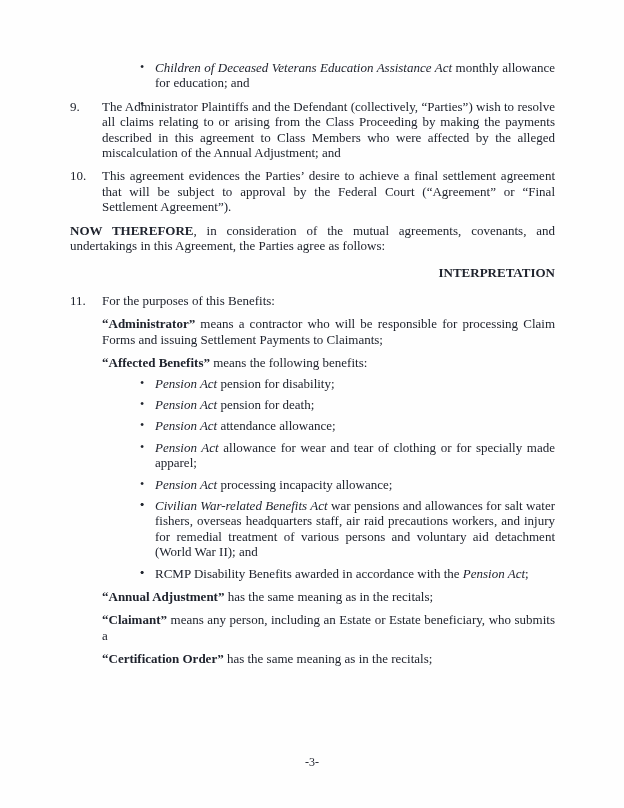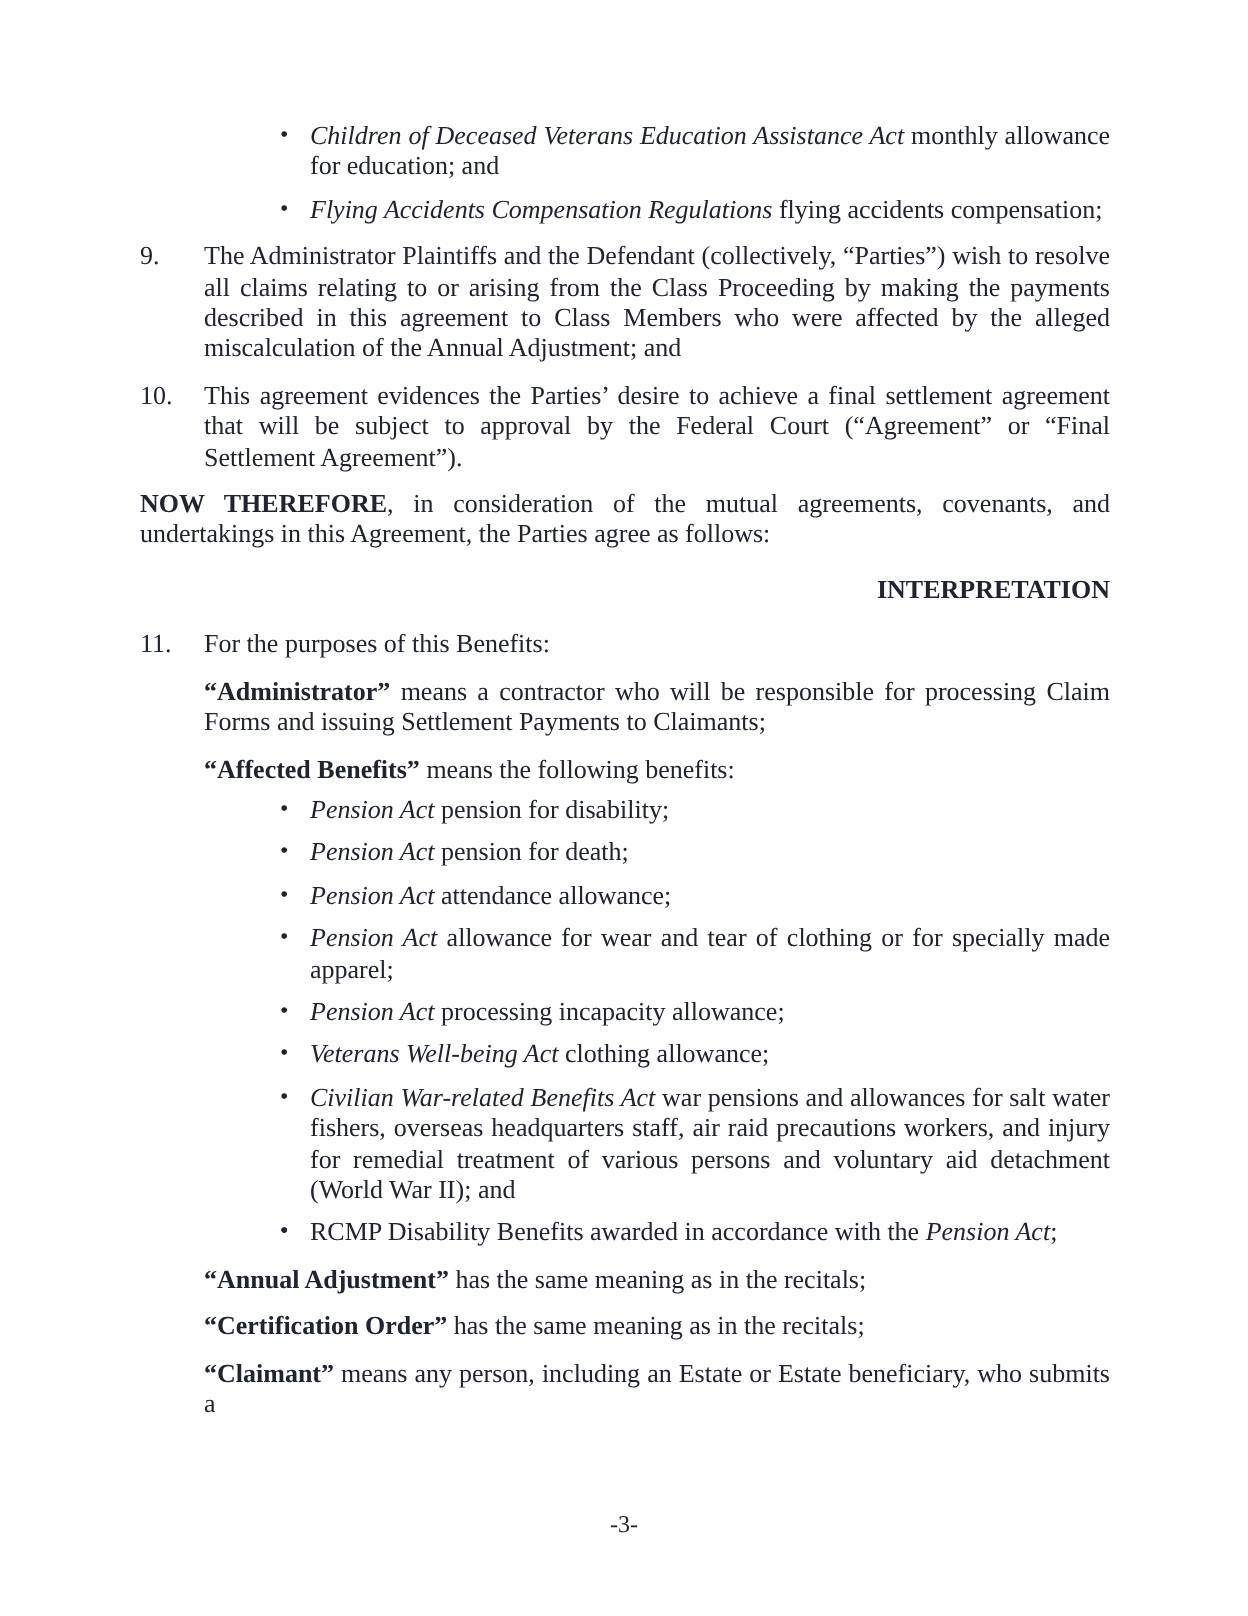--- a/index.html
+++ b/index.html
@@ -57,21 +57,20 @@
 <div class="page">
   <div class="content">
 
     <ul class="blist">
       <li>
         <span class="bullet">•</span>
         <span><i>Children of Deceased Veterans Education Assistance Act</i><span> monthly allowance for education; and</span></span>
       </li>
       <li>
         <span class="bullet">•</span>
-        <span><i>Flying Accidents Compensation Regulations</i><span> flying accidents compensation;</span></span>
       </li>
     </ul>
 
     <div class="numpara">
       <span class="pnum">9.</span>
       <span>The Administrator Plaintiffs and the Defendant (collectively, “Parties”) wish to resolve all claims relating to or arising from the Class Proceeding by making the payments described in this agreement to Class Members who were affected by the alleged miscalculation of the Annual Adjustment; and</span>
     </div>
 
     <div class="numpara">
       <span class="pnum">10.</span>
@@ -113,43 +112,42 @@
       <li>
         <span class="bullet">•</span>
         <span><span></span><i>Pension Act</i><span> allowance for wear and tear of clothing or for specially made apparel;</span></span>
       </li>
       <li>
         <span class="bullet">•</span>
         <span><span></span><i>Pension Act</i><span> processing incapacity allowance;</span></span>
       </li>
       <li>
         <span class="bullet">•</span>
-        <span><span></span><i>Veterans Well-being Act</i><span> clothing allowance;</span></span>
       </li>
       <li>
         <span class="bullet">•</span>
         <span><span></span><i>Civilian War-related Benefits Act</i><span> war pensions and allowances for salt water fishers, overseas headquarters staff, air raid precautions workers, and injury for remedial treatment of various persons and voluntary aid detachment (World War II); and</span></span>
       </li>
       <li>
         <span class="bullet">•</span>
       </li>
       <li>
         <span class="bullet">•</span>
         <span><span>RCMP Disability Benefits awarded in accordance with the </span><i>Pension Act</i><span>;</span></span>
       </li>
     </ul>
 
     <div class="def">
       <span class="term">“Annual Adjustment”</span><span> has the same meaning as in the recitals;</span>
     </div>
 
     <div class="def">
-      <span class="term">“Certification Order”</span><span> has the same meaning as in the recitals;</span>
+      <span class="term">“Claimant”</span><span> means any person, including an Estate or Estate beneficiary, who submits a</span>
     </div>
 
     <div class="def">
-      <span class="term">“Claimant”</span><span> means any person, including an Estate or Estate beneficiary, who submits a</span>
+      <span class="term">“Certification Order”</span><span> has the same meaning as in the recitals;</span>
     </div>
 
   </div>
 
   <div class="footer">-3-</div>
 </div>
 
 </body></html>

